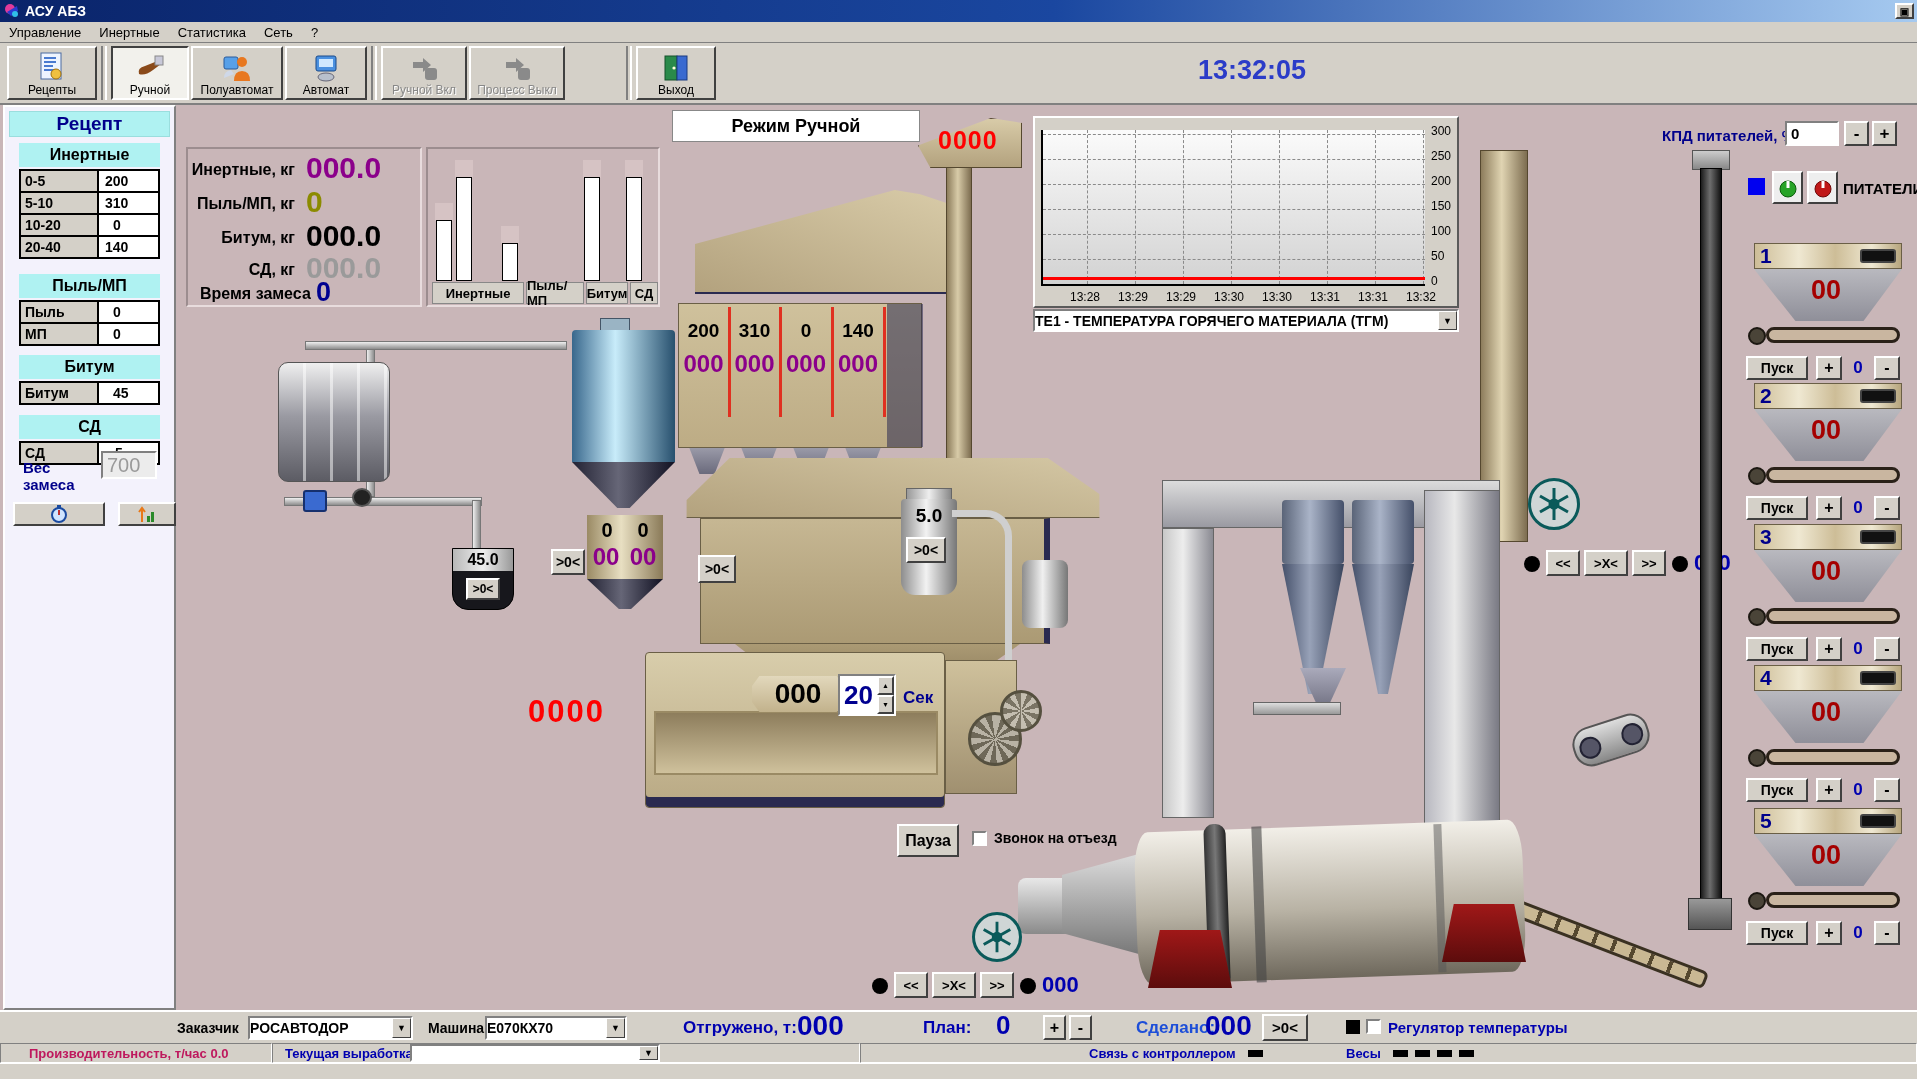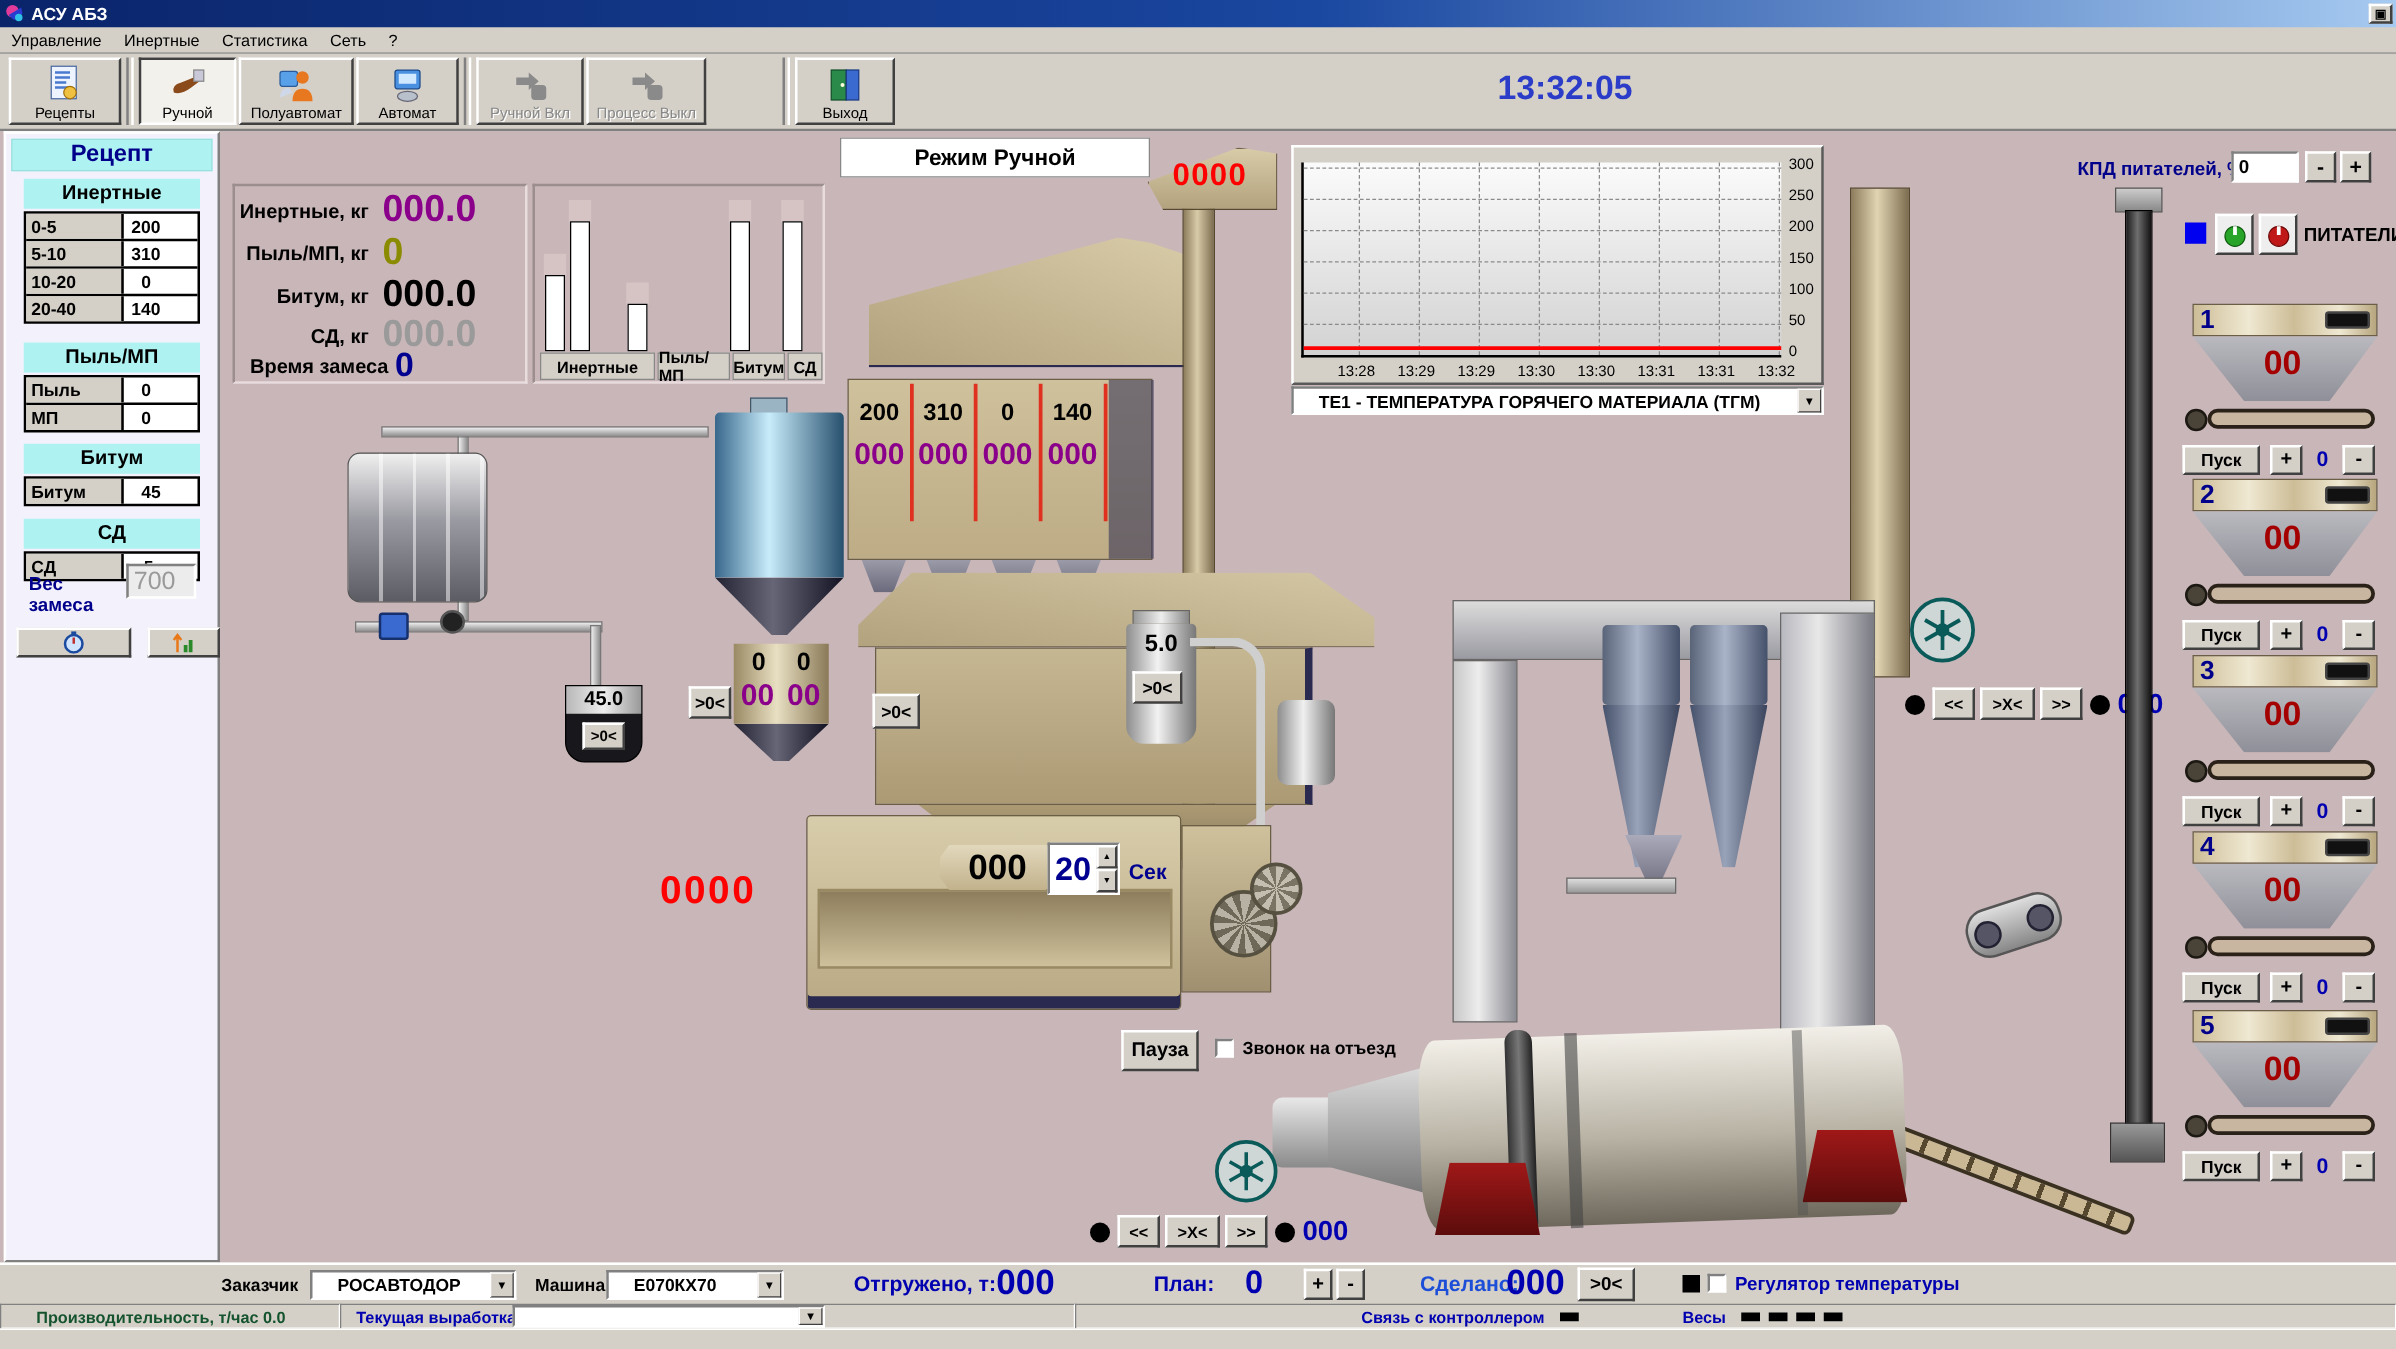--- a/index.html
+++ b/index.html
@@ -48,21 +48,21 @@
   
   .grid-h{position:absolute;border-top:1px dashed #8a8a8a;left:0;width:100%}
   .grid-v{position:absolute;border-left:1px dashed #8a8a8a;top:0;height:100%}
   .ytick{position:absolute;font-size:12px;color:#000;width:34px}
   .xtick{position:absolute;font-size:12px;color:#000;width:44px;text-align:center}
   
   #botbar{left:0;top:1010px;width:1917px;height:33px;background:#d4d0c8;border-top:2px solid #fff}
   #statusbar{left:0;top:1043px;width:1917px;height:20px;background:#d4d0c8}
   .seg{position:absolute;top:0;height:20px;border:1px solid;border-color:#808080 #fff #fff #808080}
   .ddown{background:#fff;border:2px solid;border-color:#808080 #fff #fff #808080;display:flex;align-items:center}
-  .ddown .txt{flex:1;font-weight:bold;font-size:14px;padding-left:20px;white-space:nowrap;overflow:hidden}
+  .ddown .txt{flex:1;font-weight:bold;font-size:14px;padding-left:0;white-space:nowrap;overflow:hidden}
   .ddown .arr{width:19px;align-self:stretch;background:#d4d0c8;border:1px solid;border-color:#fff #404040 #404040 #fff;font-size:9px;display:flex;align-items:center;justify-content:center}
   .ind{display:inline-block;width:15px;height:7px;background:#000;margin-left:7px}
 </style>
 </head>
 <body>
 
 <div id="app">
 
   <div class="abs" id="titlebar">
     <svg width="16" height="16" viewBox="0 0 16 16">
@@ -553,21 +553,21 @@
     <div class="abs" style="left:1136px;top:6px;color:#1d4ed8;font-weight:bold;font-size:17px">Сделано:</div>
     <div class="abs" style="left:1205px;top:-2px;color:#0000b0;font-weight:bold;font-size:28px">000</div>
     <div class="abs btn" style="left:1262px;top:2px;width:46px;height:27px;font-size:15px">&gt;0&lt;</div>
     <div class="abs" style="left:1346px;top:8px;width:14px;height:14px;background:#000"></div>
     <div class="abs sunken" style="left:1366px;top:7px;width:15px;height:15px"></div>
     <div class="abs" style="left:1388px;top:7px;color:#0000b0;font-weight:bold;font-size:15px">Регулятор температуры</div>
   </div>
 
   <div class="abs" id="statusbar">
     <div class="seg" style="left:0;width:272px">
-      <span style="position:absolute;left:28px;top:2px;color:#14532d;font-weight:bold;font-size:13px"><span>Производительность, т/час</span> <span>0.0</span></span>
+      <span style="position:absolute;left:28px;top:2px;color:#be185d;font-weight:bold;font-size:13px"><span>Производительность, т/час</span> <span>0.0</span></span>
     </div>
     <div class="seg" style="left:272px;width:588px">
       <span style="position:absolute;left:12px;top:2px;color:#0000b0;font-weight:bold;font-size:13px">Текущая выработка</span>
       <div class="ddown" style="position:absolute;left:137px;top:0px;width:250px;height:18px">
         <div class="txt"></div>
         <div class="arr">▼</div>
       </div>
     </div>
     <div class="seg" style="left:860px;width:1057px">
       <span style="position:absolute;left:228px;top:2px;color:#0000b0;font-weight:bold;font-size:13px">Связь с контроллером</span>

